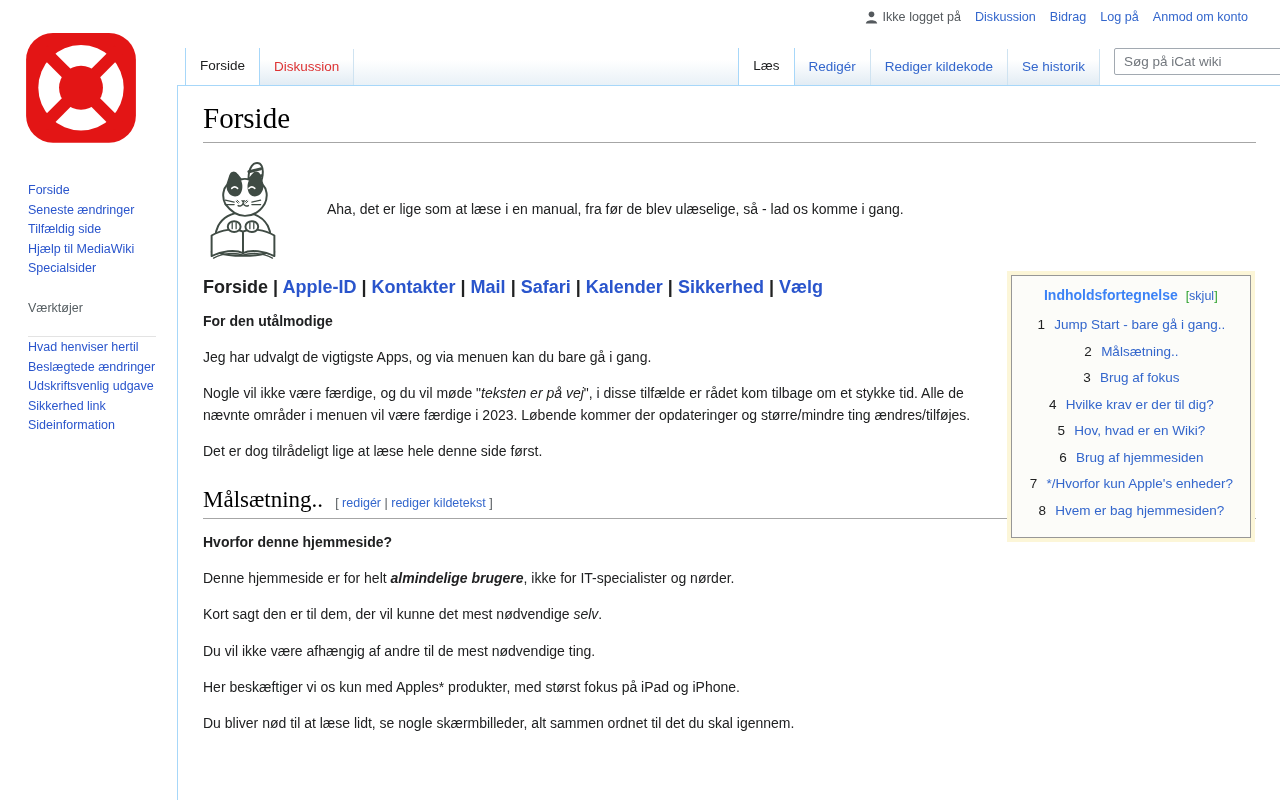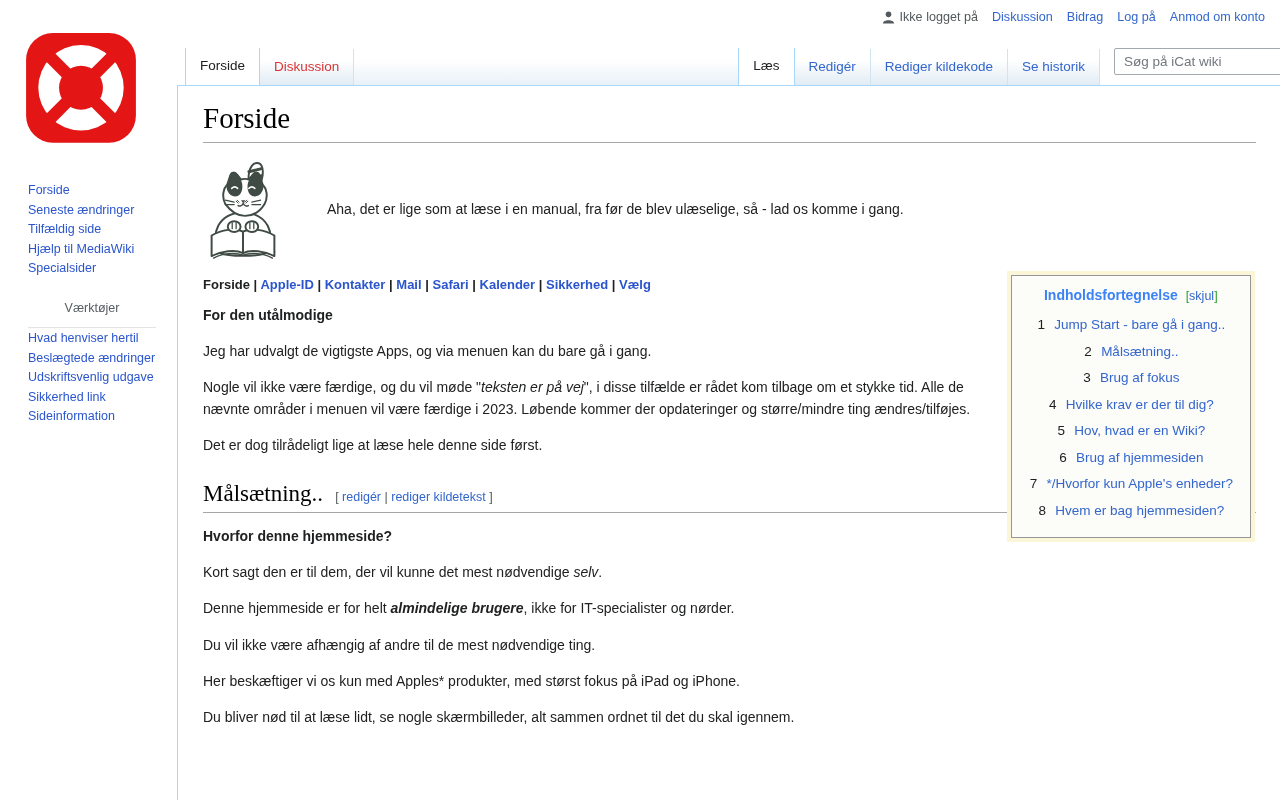--- a/index.html
+++ b/index.html
@@ -9,25 +9,25 @@
     background:#ffffff; color:#202122;
     font-family:"Liberation Sans", sans-serif; font-size:14px;
   }
   a { text-decoration:none; color:#3366cc; cursor:pointer; }
 
   
   #panel { position:absolute; left:0; top:0; width:177px; height:800px; background:#fff; }
   #logo { display:block; margin:26px auto 0 20px; width:122px; height:126px; cursor:pointer; }
   .portal { margin-top:32px; padding-left:28px; font-size:12.5px; }
   .portal a { display:block; margin-bottom:6.5px; line-height:13px; color:#2a55cc; }
-  .portal-title { color:#555d61; font-size:12.5px; margin:26px 0 4px; padding-bottom:12px;
-                  border-bottom:1px solid #e3e3e3; width:128px;text-align:center; }
-
-  
-  #personal { position:absolute; top:10px; right:15px; font-size:12.6px; color:#54595d;
+  .portal-title { color:#555d61; font-size:12.5px; margin:26px 0 4px; padding-bottom:21px;
+                  border-bottom:1px solid #e3e3e3; width:128px; }
+
+  
+  #personal { position:absolute; top:10px; right:32px; font-size:12.6px; color:#54595d;
               display:flex; align-items:center; gap:14px; white-space:nowrap; }
   #personal .pi { display:flex; align-items:center; gap:5px; }
   #tabs-row { position:absolute; top:48px; left:177px; right:0; height:37px;
               display:flex; justify-content:space-between; align-items:flex-end; }
   .tab { height:36px; line-height:36px; padding:0 14px; font-size:13.5px; white-space:nowrap;
          background:linear-gradient(to bottom,#ffffff 30%,#e2ecf4 100%);
          border-right:1px solid #cfe3f1; display:inline-block; }
   .tab.selected { background:#ffffff; height:37px; position:relative; z-index:2;
                   border-left:1px solid #a7d7f9; border-right:1px solid #a7d7f9; color:#202122; }
   .tab a.new { color:#dd3333; }
@@ -49,21 +49,21 @@
        margin:2px 0 0; padding-bottom:7px; border-bottom:1px solid #a6a6a6; }
   h2 { font-family:"Liberation Serif", serif; font-weight:normal; font-size:23px; color:#000;
        margin:24px 0 10px; padding-bottom:5px; border-bottom:1px solid #a6a6a6; }
   .editsection { font-family:"Liberation Sans",sans-serif; font-size:12.5px; color:#54595d;
                  margin-left:12px; white-space:nowrap; }
   .editsection .br { color:#54595d; }
   #intro-row { display:flex; align-items:center; gap:28px; margin:16px 0 6px; }
   #cat-fig { width:80px; height:102px; flex:0 0 auto; }
   p { margin:14.5px 0; line-height:1.55; }
   .subhead { font-weight:bold; margin:13px 0; }
-  #app-nav { font-weight:bold; font-size:13px; margin:16px 0 6px; }
+  #app-nav { font-weight:bold; font-size:18px; margin:16px 0 6px; }
   #app-nav .sep { color:#202122; }
   #app-nav a { color:#2a55cc; }
 
   
   #toc-wrap { float:right; background:#fcf6d8; padding:4px; margin:4px 1px 14px 22px; }
   #toc { border:1px solid #979797; background:#fcfcf9; padding:11px 17px 13px; min-width:212px; }
   #toc-title-row { text-align:center; font-size:14px; }
   #toc-title { font-weight:bold; color:#3b82f6; }
   .toc-toggle { font-size:12.5px; margin-left:4px; }
   .toc-toggle .tb { color:#2ba02b; }
@@ -212,19 +212,19 @@
 
   <p class="subhead">For den utålmodige</p>
   <p>Jeg har udvalgt de vigtigste Apps, og via menuen kan du bare gå i gang.</p>
   <p><span>Nogle vil ikke være færdige, og du vil møde "</span><span class="italic">teksten er på vej</span><span>", i disse tilfælde er rådet kom tilbage om et stykke tid. Alle de nævnte områder i menuen vil være færdige i 2023. Løbende kommer der opdateringer og større/mindre ting ændres/tilføjes.</span></p>
   <p>Det er dog tilrådeligt lige at læse hele denne side først.</p>
 
   <h2>
     <span>Målsætning..</span><span class="editsection"><span class="br">[</span> <a>redigér</a> <span class="br">|</span> <a>rediger kildetekst</a> <span class="br">]</span></span>
   </h2>
   <p class="subhead">Hvorfor denne hjemmeside?</p>
+  <p><span>Denne hjemmeside er for helt </span><span class="bolditalic">almindelige brugere</span><span>, ikke for IT-specialister og nørder.</span></p>
   <p><span>Kort sagt den er til dem, der vil kunne det mest nødvendige </span><span class="italic">selv</span><span>.</span></p>
-  <p><span>Denne hjemmeside er for helt </span><span class="bolditalic">almindelige brugere</span><span>, ikke for IT-specialister og nørder.</span></p>
   <p>Du vil ikke være afhængig af andre til de mest nødvendige ting.</p>
   <p>Her beskæftiger vi os kun med Apples* produkter, med størst fokus på iPad og iPhone.</p>
   <p>Du bliver nød til at læse lidt, se nogle skærmbilleder, alt sammen ordnet til det du skal igennem.</p>
 
 </div>
 
 </body></html>

